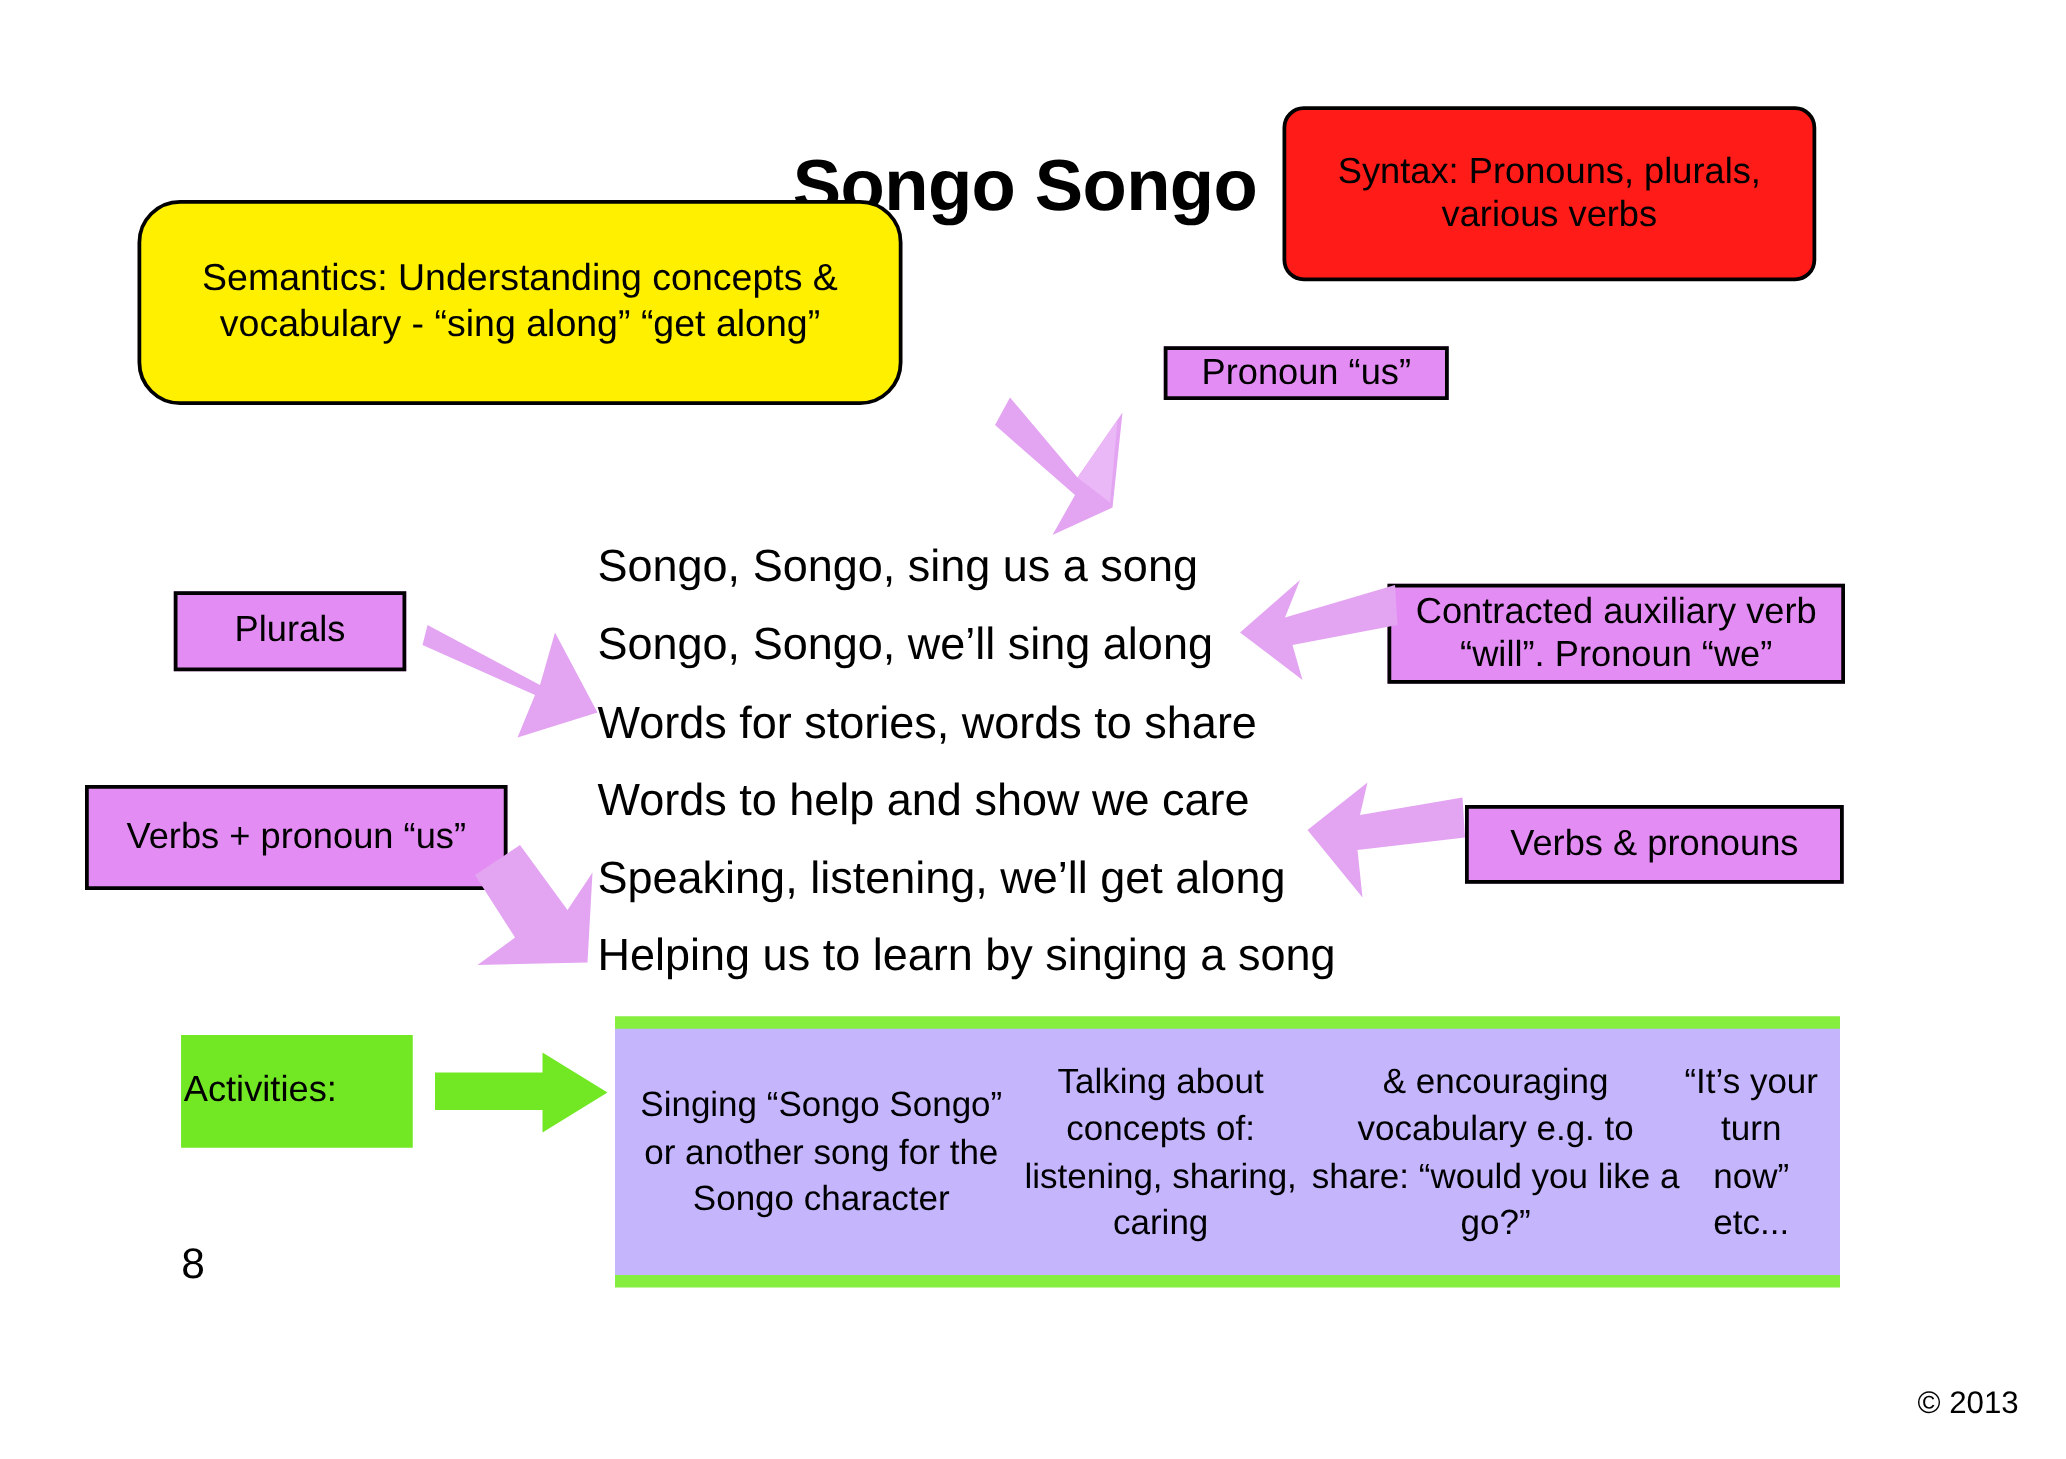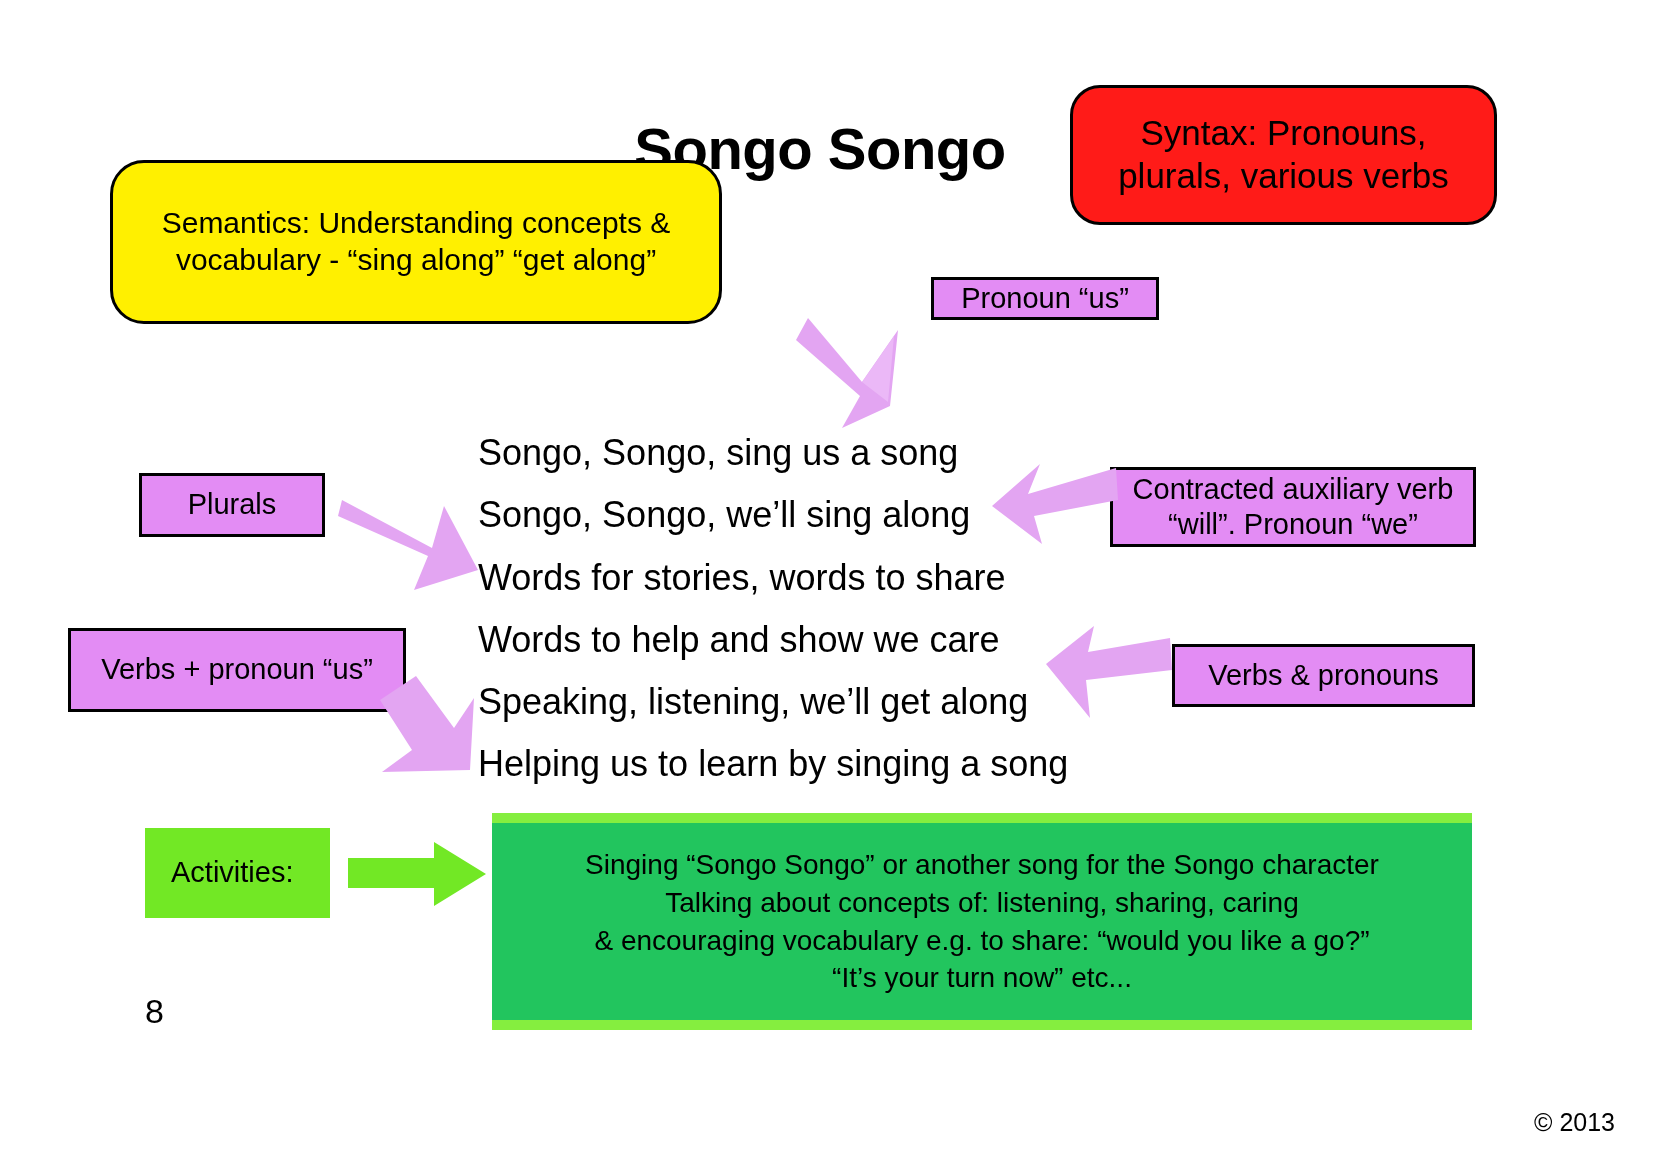--- a/index.html
+++ b/index.html
@@ -50,55 +50,53 @@
     font-size: 30px;
     padding: 0 22px;
   }
   .red-box {
     left: 1026px;
     top: 85px;
     width: 427px;
     height: 140px;
     background: #FF1B18;
     border: 3px solid #000000;
-    border-radius: 30px;
-    font-size: 35px;
+    border-radius: 17px;
+    font-size: 29px;
     padding: 0 18px;
-    margin-left: 44px;
   }
   .purple {
     background: #E38CF4;
     border: 3px solid #000000;
     font-size: 29px;
   }
   .purple-pronoun-us { left: 931px; top: 277px; width: 228px; height: 43px; }
   .purple-plurals { left: 139px; top: 473px; width: 186px; height: 64px; }
   .purple-contracted { left: 1110px; top: 467px; width: 366px; height: 80px; padding: 0 10px; }
   .purple-verbs-pronoun-us { left: 68px; top: 628px; width: 338px; height: 84px; padding: 0 10px; }
   .purple-verbs-pronouns { left: 1172px; top: 644px; width: 303px; height: 63px; }
   .green-activities {
     left: 145px;
     top: 828px;
     width: 185px;
     height: 90px;
     background: #72E825;
     border: 2px solid #72E825;
     font-size: 29px;
     justify-content: flex-start;
-    padding-left: 24px;
   }
   .green-activities span { text-align: left; }
   .green-big {
     left: 492px;
     top: 818px;
     width: 980px;
     height: 207px;
-    background: #22c55e;
+    background: #c4b5fd;
     font-size: 28px;
-    flex-direction: column;
+    flex-direction: row;
     line-height: 1.35;
     padding: 8px 14px;
   }
   .green-big .edge-top,
   .green-big .edge-bottom {
     position: absolute;
     left: 0; right: 0;
     height: 10px;
     background: #85ee3f;
   }

